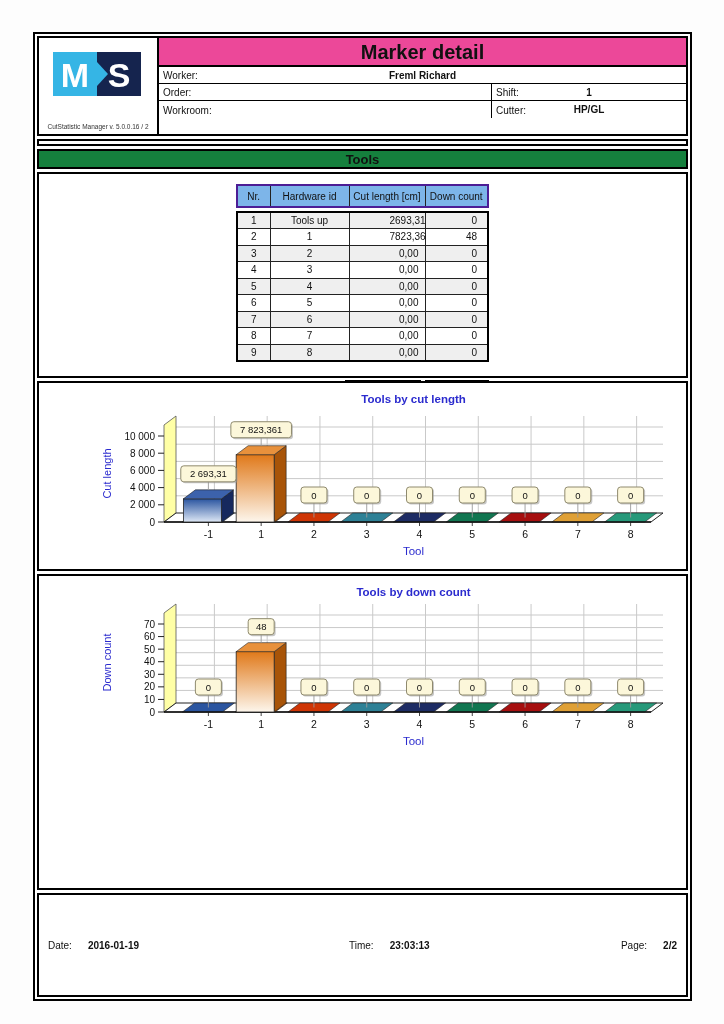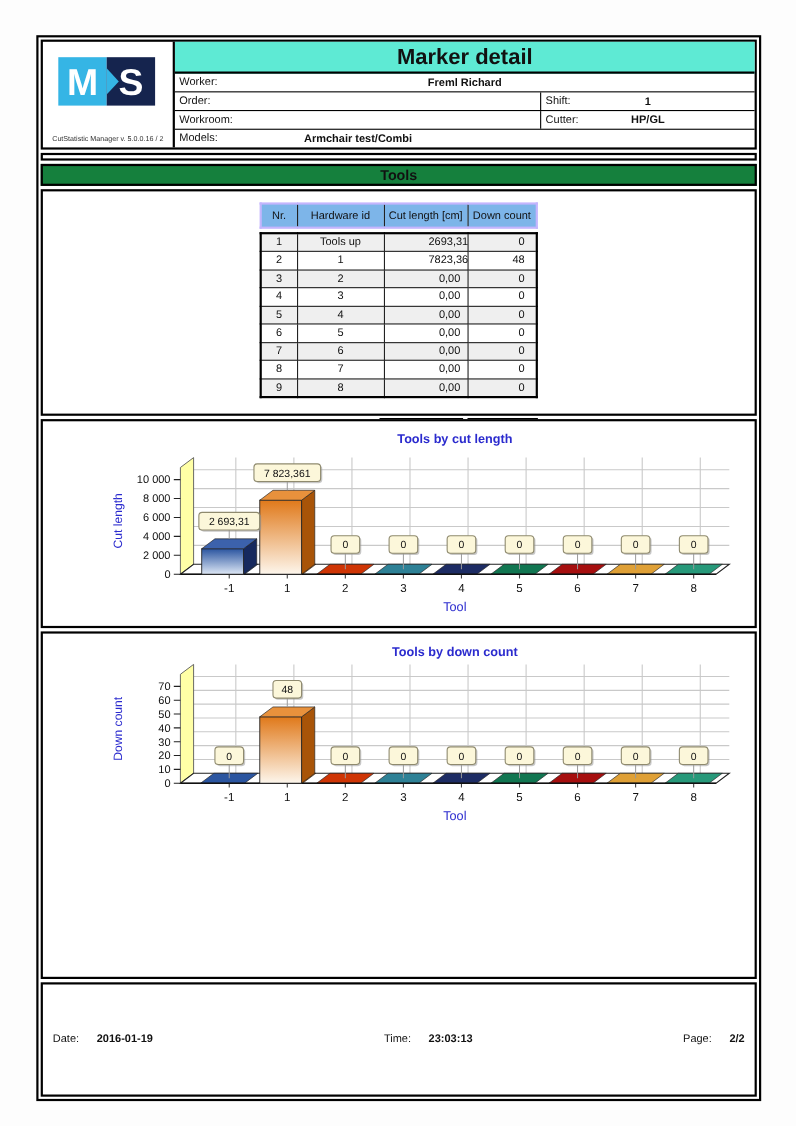--- a/index.html
+++ b/index.html
@@ -21,21 +21,21 @@
   .logo-cell{ width:120px; border-right:2px solid #000; position:relative; }
   .logo{ position:absolute; left:14px; top:14px; width:88px; height:44px; }
   .logo-m{ position:absolute; left:0; top:0; width:44px; height:44px; background:#35b5e5;
            color:#fff; font-weight:bold; font-size:34px; text-align:center; line-height:46px;}
   .logo-s{ position:absolute; left:44px; top:0; width:44px; height:44px; background:#15244e;
            color:#fff; font-weight:bold; font-size:34px; text-align:center; line-height:46px;}
   .logo-arrow{ position:absolute; left:44px; top:10px; width:0; height:0;
            border-left:11px solid #35b5e5; border-top:12px solid transparent; border-bottom:12px solid transparent; z-index:2;}
   .version{ position:absolute; left:0; right:0; bottom:4px; text-align:center; font-size:6.5px; color:#333; }
   .header-right{ flex:1; display:flex; flex-direction:column; }
-  .rep-title{ height:29px; background:#5eead4; border-bottom:2px solid #000;
+  .rep-title{ height:29px; background:#ec4899; border-bottom:2px solid #000;
               font-size:20px; font-weight:bold; text-align:center; line-height:28px; }
   .hrow{ height:17px; border-bottom:1px solid #000; display:flex; font-size:10px; }
   .hrow:last-child{ border-bottom:none; }
   .hhalf{ position:relative; display:flex; align-items:center; justify-content:center; }
   .hhalf.w1{ width:333px; border-right:1px solid #000; }
   .hhalf.w2{ flex:1; border-right:none; }
   .hlabel{ position:absolute; left:4px; top:50%; transform:translateY(-50%); }
   .hvalue{ font-weight:bold; }
   .models-row{ position:relative; flex:1; border-bottom:none; }
   .models-half{ position:absolute; left:0; top:0; width:333px; height:100%;
@@ -43,21 +43,21 @@
 
   
   .strip{ height:7px; }
   .banner{ height:20px; background:#15803d; text-align:center;
            font-size:13px; font-weight:bold; line-height:17px; }
 
   
   .table-box{ height:206px; }
   .tbl-wrap{ width:253px; margin:10px auto 0 auto; }
   table{ border-collapse:collapse; table-layout:fixed; width:251px; font-size:10px; }
-  .tbl-head{ border:2px solid #c4b5fd; margin-bottom:0; }
+  .tbl-head{ border:2px solid #4c1d95; margin-bottom:0; }
   .tbl-head th{ background:#7db5e9; border:1px solid #222; height:22px; font-weight:normal; }
   .tbl-body{ border:2px solid #000; margin-top:3px; }
   .tbl-body td{ border:1px solid #222; height:16.5px; }
   .tbl-body tr:nth-child(odd){ background:#efefef; }
   td.c0{ text-align:center; }
   td.c1{ text-align:center; }
   td.c2{ text-align:right; padding-right:6px;padding-left:40px; }
   td.c3{ text-align:right; padding-right:10px; }
   .col0{width:33px}.col1{width:79px}.col2{width:76px}.col3{width:63px}
   .total-row{ margin-top:18px; display:flex; align-items:center; justify-content:flex-end; }
@@ -114,26 +114,20 @@
         </div>
       </div>
       <div class="hrow">
         <div class="hhalf w1">
           <span class="hlabel">Workroom:</span>
           <span class="hvalue"></span>
         </div>
         <div class="hhalf w2">
           <span class="hlabel">Cutter:</span>
           <span class="hvalue">HP/GL</span>
-        </div>
-      </div>
-      <div class="hrow models-row">
-        <span class="hlabel">Models:</span>
-        <div class="models-half">
-          <span class="hvalue">Armchair test/Combi</span>
         </div>
       </div>
     </div>
   </div>
 
   <div class="box strip"></div>
 
   <div class="box banner">
     <span>Tools</span>
   </div>

